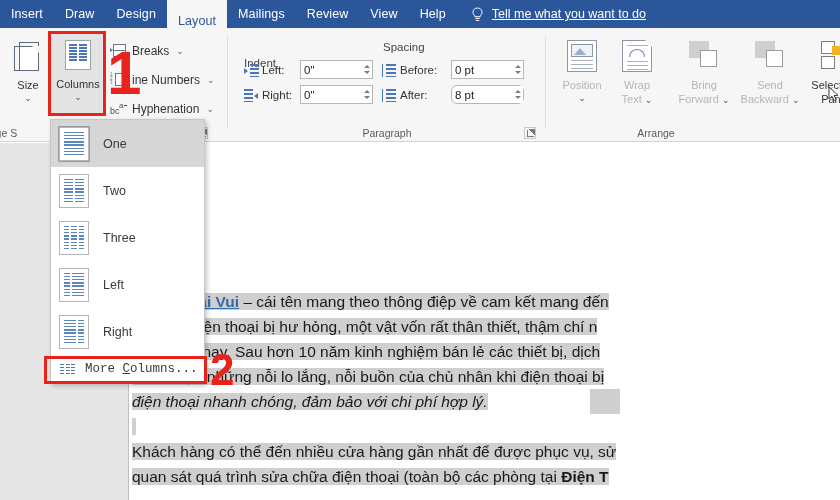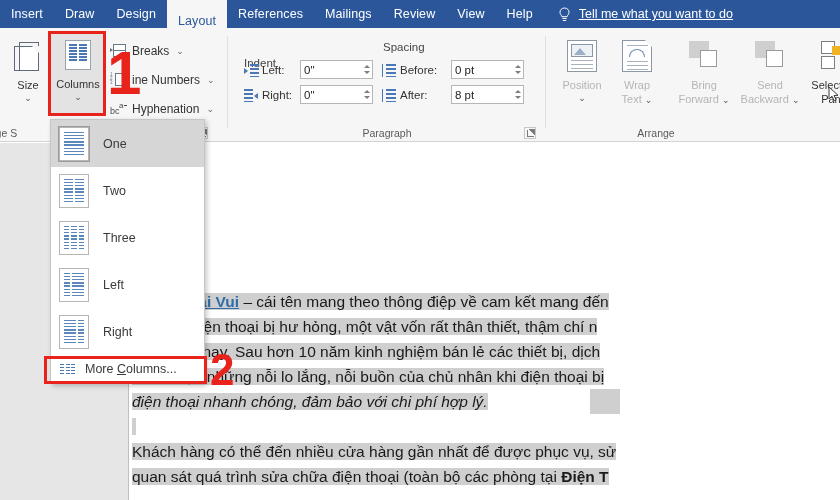--- a/index.html
+++ b/index.html
@@ -184,21 +184,21 @@
     background: #ffffff; border: 1px solid #c6c6c6;
     box-shadow: 2px 2px 5px rgba(0,0,0,.22);
     z-index: 40;
   }
   .mitem {
     position: relative; height: 47px; display: flex; align-items: center;
     gap: 14px; padding-left: 8px; font-size: 12.5px; color: #3a3a3a;
   }
   .mitem.sel { background: #d6d6d6; }
   .mitem.sel .menuicon { outline: 1px solid #9b9b9b; }
-  .mitem.more { height: 28px; gap: 10px; padding-left: 9px; }
+  .mitem.more { height: 28px; gap: 10px; padding-left: 9px; font-family: Liberation Mono, monospace; }
 
   
   #docwrap {
     position: absolute; left: 0; top: 143px; width: 840px; height: 357px;
     background: #e6e6e6;
   }
   #page {
     position: absolute; left: 128px; top: 0; right: 0; bottom: 0;
     background: #ffffff; border-left: 1px solid #bfbfbf;
   }
@@ -233,23 +233,20 @@
         <span>Insert</span>
       </div>
     <div class="tab">
         <span>Draw</span>
       </div>
     <div class="tab">
         <span>Design</span>
       </div>
     <div class="tab active">
         <span>Layout</span>
-      </div>
-    <div class="tab">
-        <span>References</span>
       </div>
     <div class="tab">
         <span>Mailings</span>
       </div>
     <div class="tab">
         <span>Review</span>
       </div>
     <div class="tab">
         <span>View</span>
       </div>
@@ -398,21 +395,21 @@
       </div>
 
       <span class="ico-sp" style="position:absolute;left:153px;top:61px;">
         <span class="varr"></span>
         <span class="ln" style="top:0;width:10px;"></span>
           <span class="ln" style="top:4px;width:10px;"></span>
         <span class="ln" style="top:8px;width:10px;"></span>
           <span class="ln" style="top:11.5px;width:10px;"></span>
       </span>
       <div class="fieldlabel" style="left:172px;top:61px;">After:</div>
-      <div class="field" style="left:223px;top:57px;width:73px;">
+      <div class="field" style="left:223px;top:57px;width:73px;border-radius:6px;">
         <input type="text" value="8 pt" style="">
         <span class="spin">
             <b class="up"></b>
             <b class="dn"></b>
           </span>
       </div>
 
       <div class="grp-label">Paragraph</div>
       <div class="dlglauncher" style="left:296px;">
           <i></i>

